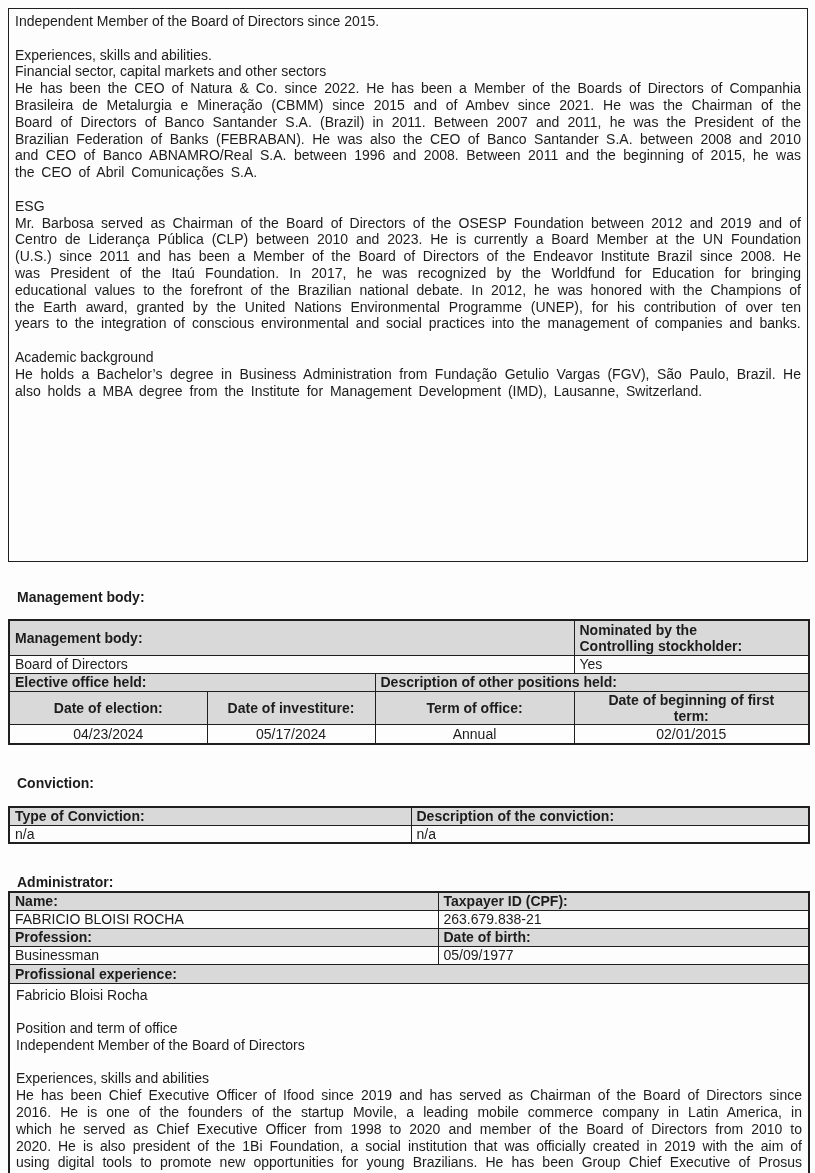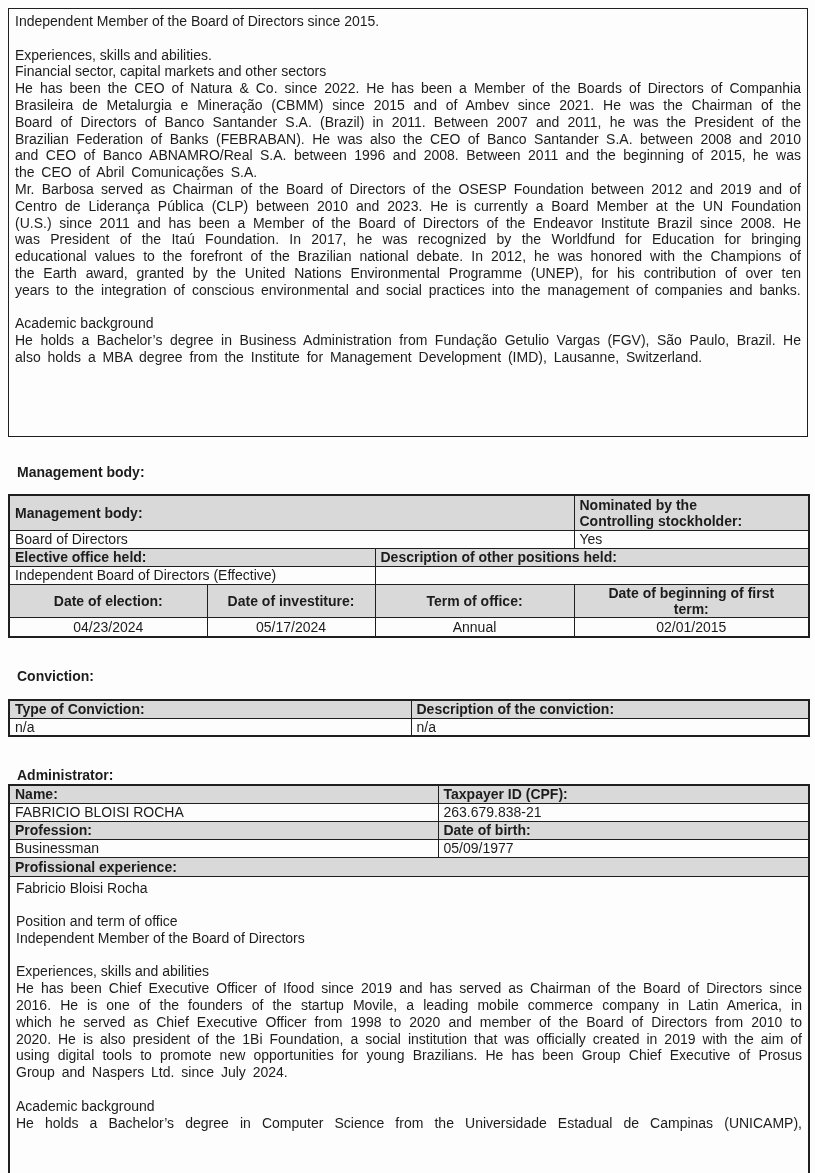--- a/index.html
+++ b/index.html
@@ -14,21 +14,21 @@
     background:var(--page-bg);
     color:var(--text);
     font-family:"Liberation Sans","DejaVu Sans",sans-serif;
     font-size:14px;
     line-height:16.8px;
   }
   .page{width:815px;height:1173px;padding:8px 7px 0 8px;overflow:hidden;}
 
   
   .profile-box{
-    width:800px;height:429px;
+    width:800px;height:554px;
     border:1.5px solid var(--border);
     padding:4px 6px 4px 6px;
     overflow:hidden;
   }
   .ln{line-height:16.8px;}
   .sp{margin-top:16.8px;}
   .justify{text-align:justify;word-spacing:3px;}
   .justify-last{text-align:justify;text-align-last:justify;word-spacing:3px;}
 
   
@@ -92,20 +92,21 @@
 </head>
 <body>
 
 <div class="page">
 
   <div class="profile-box">
     <p class="ln">Independent Member of the Board of Directors since 2015.</p>
     <p class="ln sp">Experiences, skills and abilities.</p>
     <p class="ln">Financial sector, capital markets and other sectors</p>
     <p class="ln justify">He has been the CEO of Natura &amp; Co. since 2022. He has been a Member of the Boards of Directors of Companhia Brasileira de Metalurgia e Mineração (CBMM) since 2015 and of Ambev since 2021. He was the Chairman of the Board of Directors of Banco Santander S.A. (Brazil) in 2011. Between 2007 and 2011, he was the President of the Brazilian Federation of Banks (FEBRABAN).  He was also the CEO of Banco Santander S.A. between 2008 and 2010 and CEO of Banco ABNAMRO/Real S.A. between 1996 and 2008.  Between 2011 and the beginning of 2015, he was the CEO of Abril Comunicações S.A.</p>
+    <p class="ln sp">ESG</p>
     <p class="ln justify">Mr. Barbosa served as Chairman of the Board of Directors of the OSESP Foundation between 2012 and 2019 and of Centro de Liderança Pública (CLP) between 2010 and 2023. He is currently a Board Member at the UN Foundation (U.S.) since 2011 and has been a Member of the Board of Directors of the Endeavor Institute Brazil since 2008. He was President of the Itaú Foundation. In 2017, he was recognized by the Worldfund for Education for bringing educational values to the forefront of the Brazilian national debate. In 2012, he was honored with the Champions of the Earth award, granted by the United Nations Environmental Programme (UNEP), for his contribution of over ten years to the integration of conscious environmental and social practices into the management of companies and banks.</p>
     <p class="ln sp">Academic background</p>
     <p class="ln justify">He holds a Bachelor’s degree in Business Administration from Fundação Getulio Vargas (FGV), São Paulo, Brazil. He also holds a MBA degree from the Institute for Management Development (IMD), Lausanne, Switzerland.</p>
   </div>
 
   <div class="section-heading h-mgmt">Management body:</div>
 
   <table class="tbl mgmt">
     <colgroup>
         <col class="c1">
@@ -120,24 +121,20 @@
 Controlling stockholder:</th>
       </tr>
       <tr class="r2">
         <td colspan="3">Board of Directors</td>
         <td>Yes</td>
       </tr>
       <tr class="r3">
         <th colspan="2">Elective office held:</th>
         <th colspan="2">Description of other positions held:</th>
       </tr>
-      <tr class="r4">
-        <td colspan="2">Independent Board of Directors (Effective)</td>
-        <td colspan="2"></td>
-      </tr>
       <tr class="r5">
         <th class="ctr">Date of election:</th>
         <th class="ctr">Date of investiture:</th>
         <th class="ctr">Term of office:</th>
         <th class="ctr pre">Date of beginning of first
 term:</th>
       </tr>
       <tr class="r6">
         <td class="ctr">04/23/2024</td>
         <td class="ctr">05/17/2024</td>

